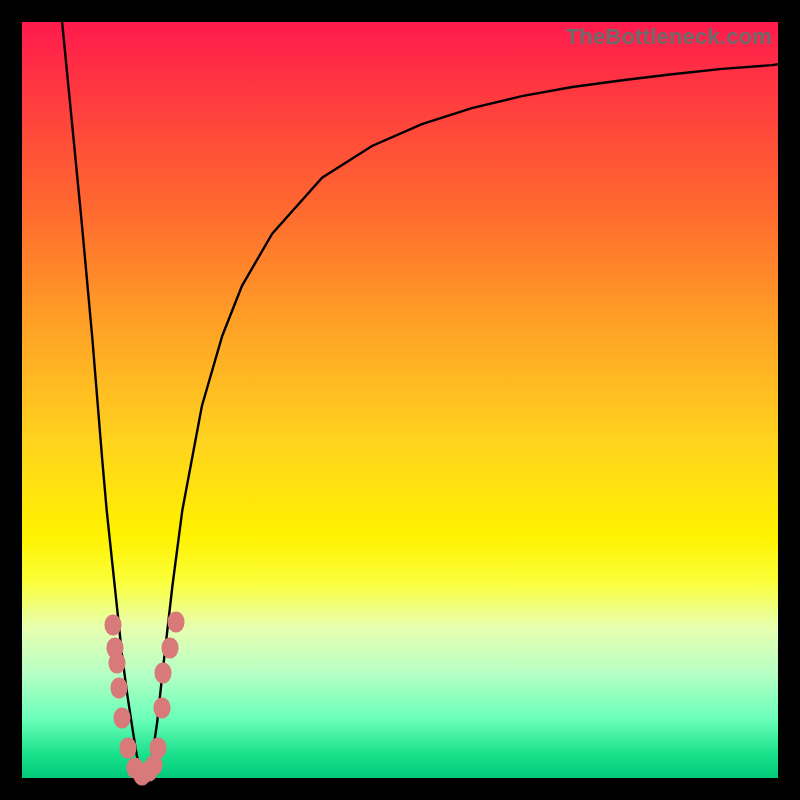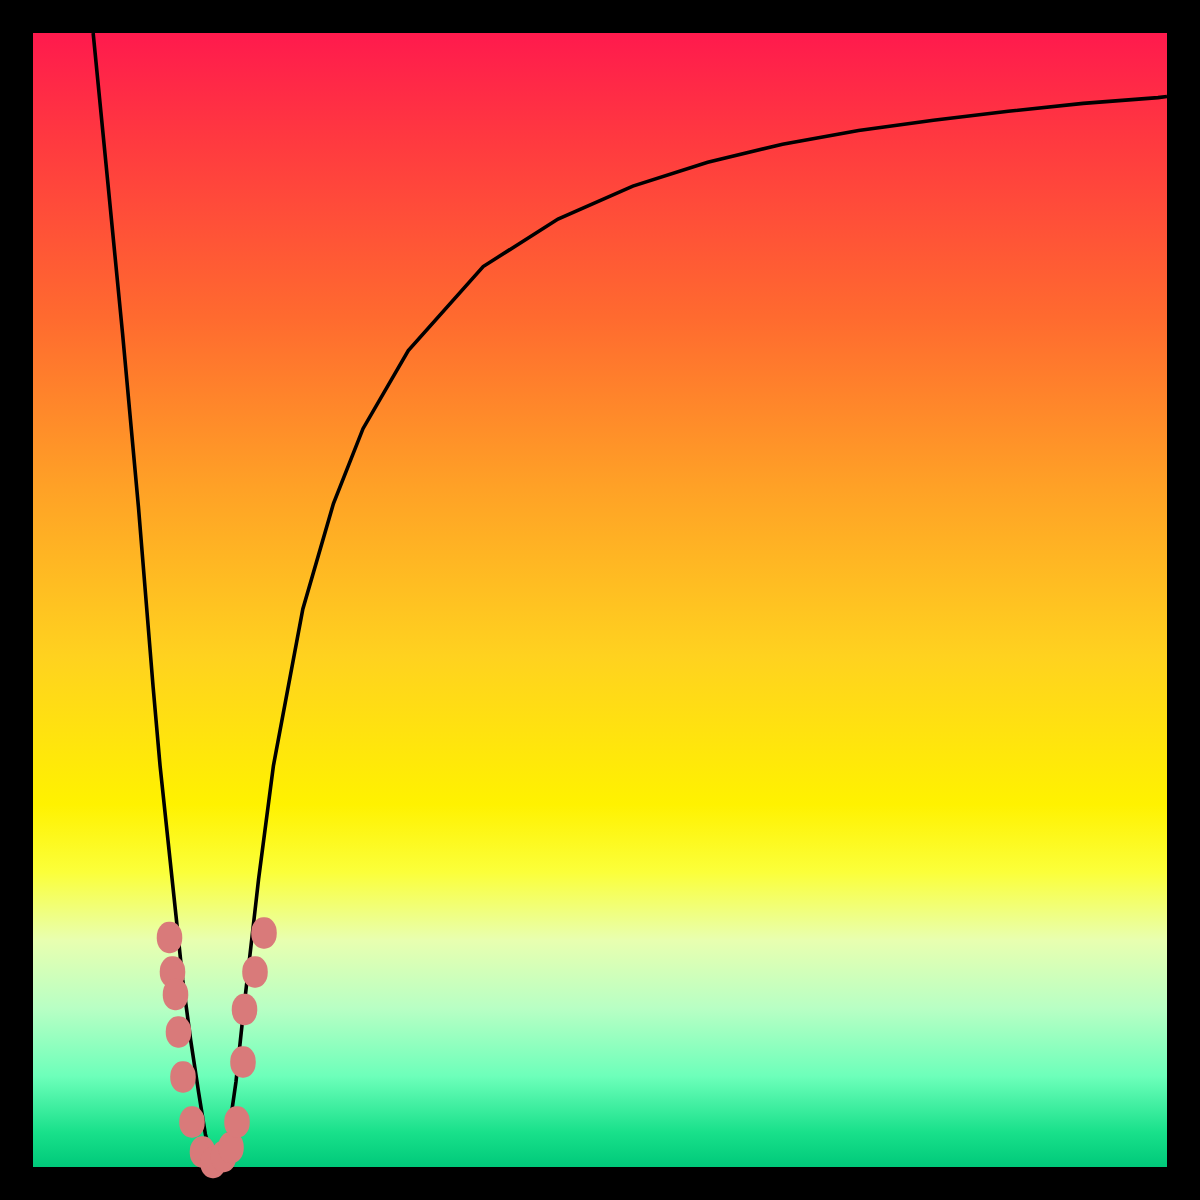--- a/index.html
+++ b/index.html
@@ -57,20 +57,21 @@
     background: #d97a7a;
     border-radius: 8px / 10px;
     transform: translate(-50%, -50%);
   }
 </style>
 </head>
 <body>
 
 <div class="stage">
   <div class="plot">
+    <div class="watermark">TheBottleneck.com</div>
     <svg class="curves" viewBox="0 0 756 756" preserveAspectRatio="none">
       <path id="curve-left" fill="none" stroke="#000" stroke-width="2.4" d="M40.1 0.0 L49.9 99.8 L59.7 200.3 L70.3 316.0 L80.1 436.2 L84.7 488.4 L90.0 538.3 L95.3 588.2 L99.8 631.3 L105.1 671.3 L110.4 706.1 L114.9 734.1 L120.2 753.7"></path>
       <path id="curve-right" fill="none" stroke="#000" stroke-width="2.4" d="M124.7 753.7 L130.0 736.3 L135.3 699.3 L139.9 656.2 L150.4 564.0 L160.3 488.4 L179.9 384.0 L200.3 313.7 L220.0 263.8 L250.2 211.7 L300.1 155.7 L350.0 124.0 L399.9 102.1 L449.8 86.2 L499.7 74.1 L550.4 65.0 L600.3 58.2 L650.2 52.2 L700.1 46.9 L750.0 43.1 L756.0 42.3"></path>
     </svg>
     <div id="dots">
         <div class="dot" style="left: 90.72px; top: 603.288px;"></div>
         <div class="dot" style="left: 92.988px; top: 625.968px;"></div>
         <div class="dot" style="left: 95.256px; top: 641.088px;"></div>
         <div class="dot" style="left: 96.768px; top: 666.036px;"></div>
         <div class="dot" style="left: 99.792px; top: 696.276px;"></div>

